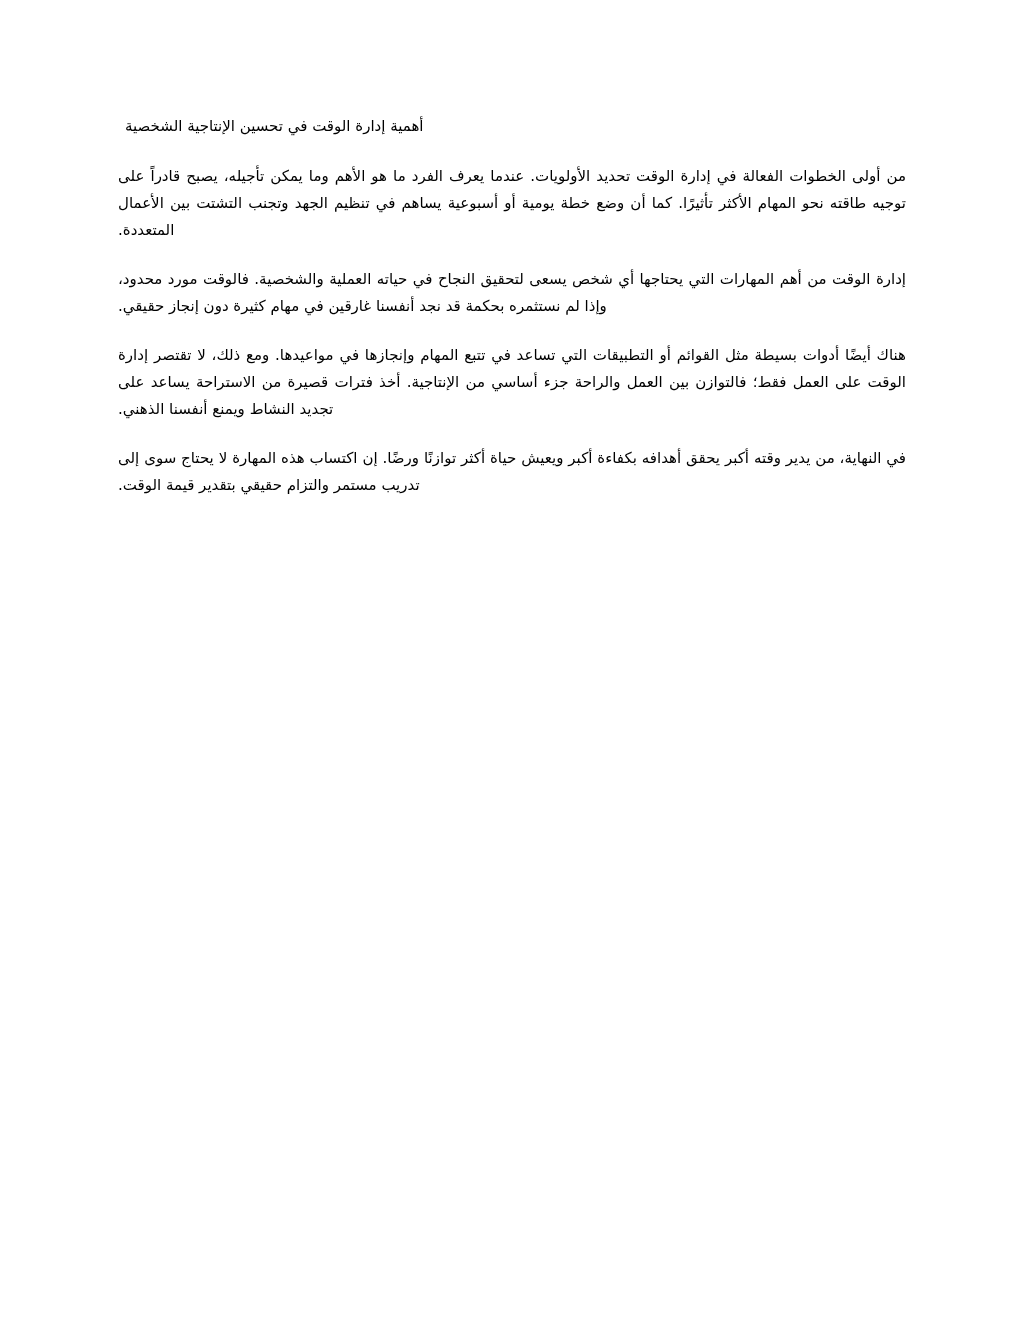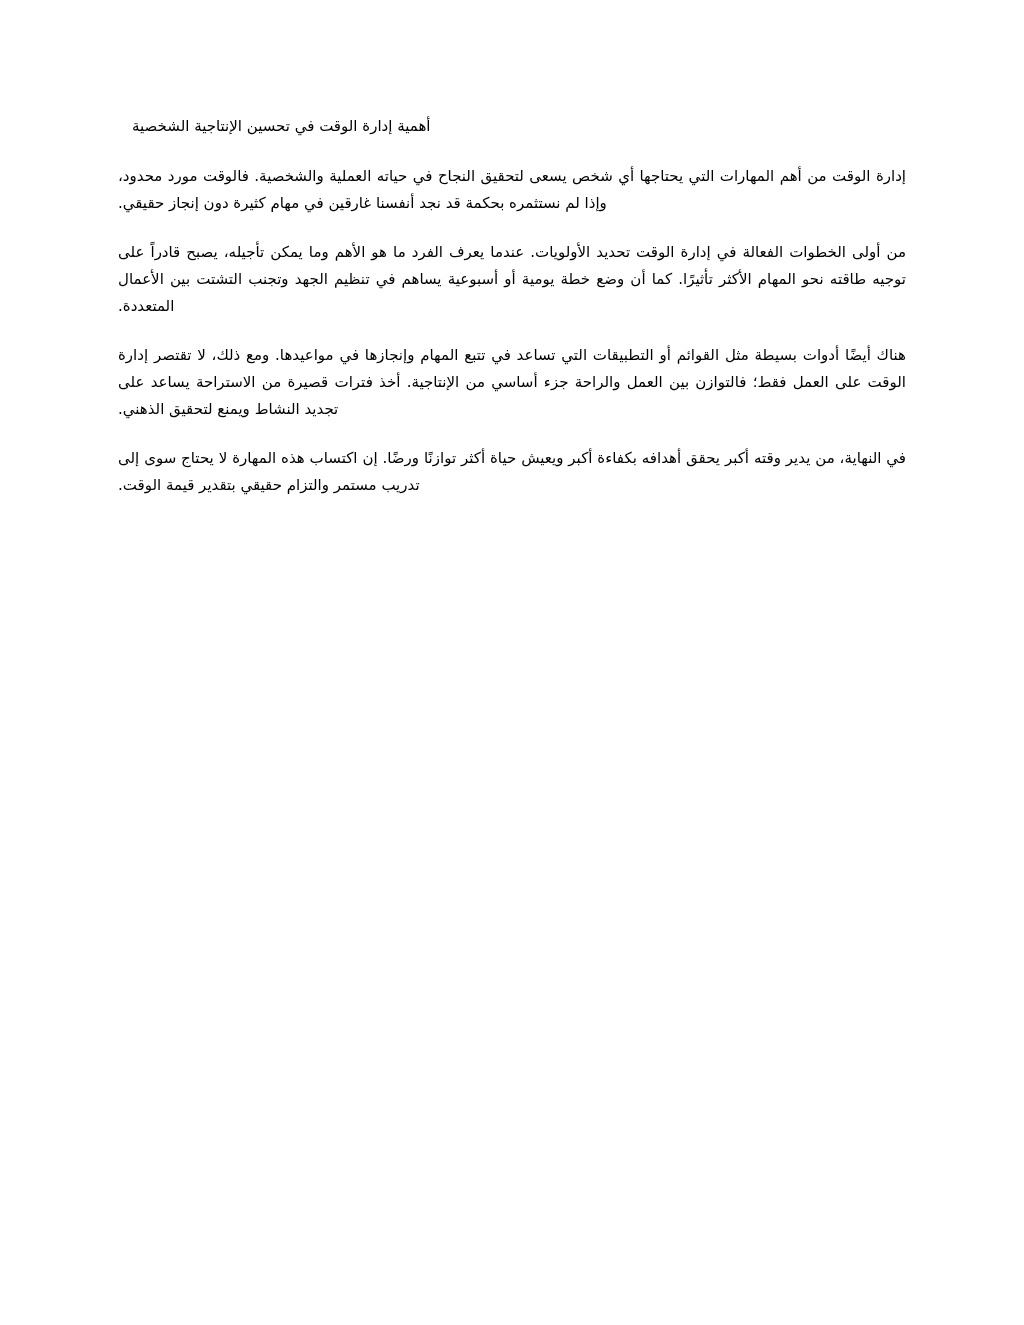--- a/index.html
+++ b/index.html
@@ -23,32 +23,32 @@
     text-align: justify;
     text-align-last: left;
     -moz-text-align-last: left;
     color: #000000;
     font-family: "DejaVu Sans", "Liberation Serif", sans-serif;
     font-size: 15px;
     line-height: 27px;
     font-weight: normal;
   }
   .doc-title {
-    margin: 0 0 23px 14px;
+    margin: 0 0 23px 7px;
   }
   .doc-paragraph {
     margin: 0 0 22px 0;
   }
 </style>
 </head>
 <body>
 
 <div class="page">
   <p class="doc-text doc-title">أهمية إدارة الوقت في تحسين الإنتاجية الشخصية</p>
 
+  <p class="doc-text doc-paragraph">من أولى الخطوات الفعالة في إدارة الوقت تحديد الأولويات. عندما يعرف الفرد ما هو الأهم وما يمكن تأجيله، يصبح قادراً على توجيه طاقته نحو المهام الأكثر تأثيرًا. كما أن وضع خطة يومية أو أسبوعية يساهم في تنظيم الجهد وتجنب التشتت بين الأعمال المتعددة.</p>
+
   <p class="doc-text doc-paragraph">إدارة الوقت من أهم المهارات التي يحتاجها أي شخص يسعى لتحقيق النجاح في حياته العملية والشخصية. فالوقت مورد محدود، وإذا لم نستثمره بحكمة قد نجد أنفسنا غارقين في مهام كثيرة دون إنجاز حقيقي.</p>
 
-  <p class="doc-text doc-paragraph">من أولى الخطوات الفعالة في إدارة الوقت تحديد الأولويات. عندما يعرف الفرد ما هو الأهم وما يمكن تأجيله، يصبح قادراً على توجيه طاقته نحو المهام الأكثر تأثيرًا. كما أن وضع خطة يومية أو أسبوعية يساهم في تنظيم الجهد وتجنب التشتت بين الأعمال المتعددة.</p>
-
-  <p class="doc-text doc-paragraph">هناك أيضًا أدوات بسيطة مثل القوائم أو التطبيقات التي تساعد في تتبع المهام وإنجازها في مواعيدها. ومع ذلك، لا تقتصر إدارة الوقت على العمل فقط؛ فالتوازن بين العمل والراحة جزء أساسي من الإنتاجية. أخذ فترات قصيرة من الاستراحة يساعد على تجديد النشاط ويمنع لتحقيق الذهني.</p>
+  <p class="doc-text doc-paragraph">هناك أيضًا أدوات بسيطة مثل القوائم أو التطبيقات التي تساعد في تتبع المهام وإنجازها في مواعيدها. ومع ذلك، لا تقتصر إدارة الوقت على العمل فقط؛ فالتوازن بين العمل والراحة جزء أساسي من الإنتاجية. أخذ فترات قصيرة من الاستراحة يساعد على تجديد النشاط ويمنع أنفسنا الذهني.</p>
 
   <p class="doc-text doc-paragraph">في النهاية، من يدير وقته أكبر يحقق أهدافه بكفاءة أكبر ويعيش حياة أكثر توازنًا ورضًا. إن اكتساب هذه المهارة لا يحتاج سوى إلى تدريب مستمر والتزام حقيقي بتقدير قيمة الوقت.</p>
 </div>
 
 </body></html>

